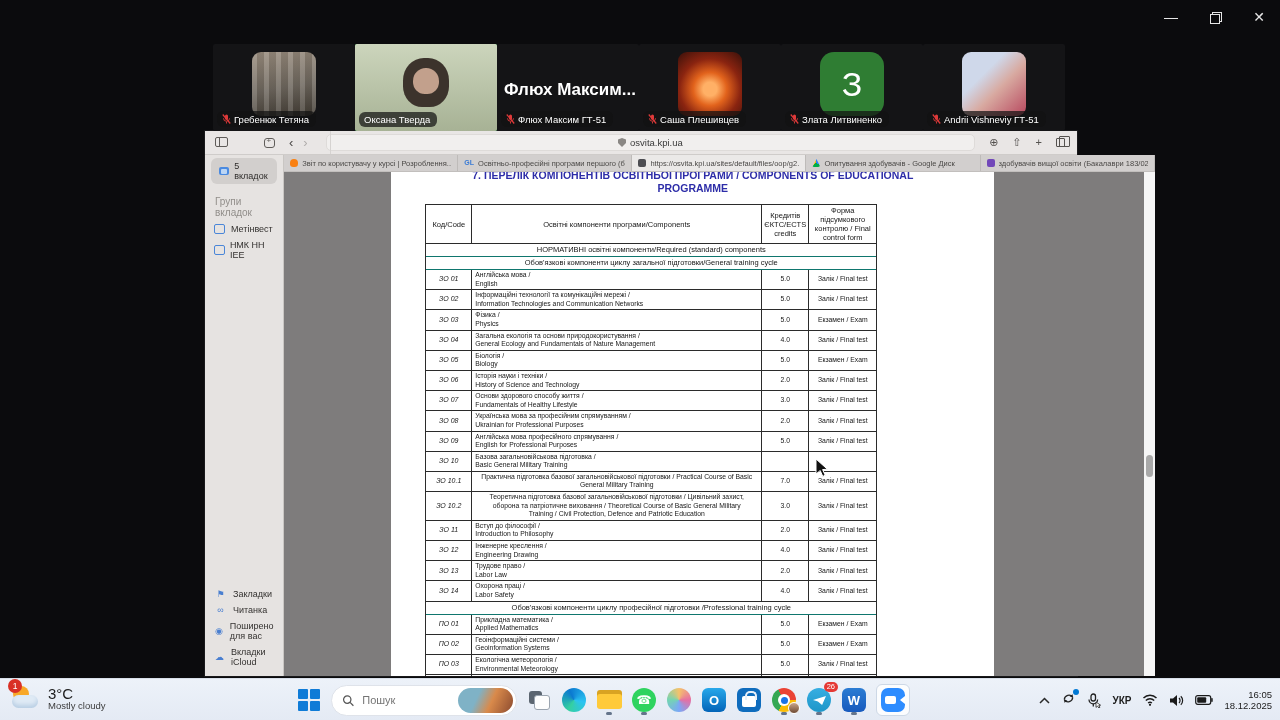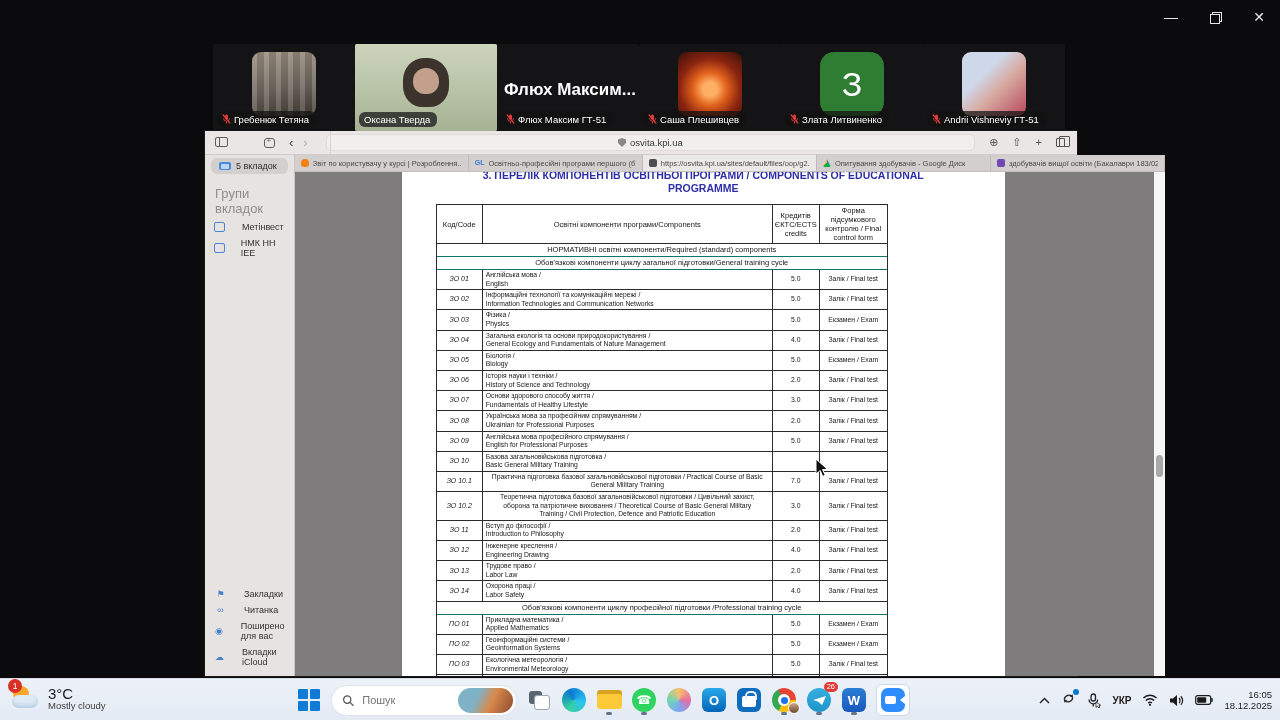--- a/index.html
+++ b/index.html
@@ -50,22 +50,22 @@
   .tb-right .tb-icon{margin:0;font-size:11px;color:#55524f;}
   .tabs-glyph{display:inline-block;width:9px;height:9px;border:1.2px solid #55524f;position:relative;border-radius:1px;}
   .tabs-glyph::before{content:"";position:absolute;left:2px;top:-3px;width:9px;height:9px;border:1.2px solid #55524f;border-radius:1px;}
 
   .bw-body{display:flex;height:521px;}
   .bw-sidebar{position:relative;width:125px;background:#e6e3e1;border-right:1px solid #c9c6c3;padding-top:2px;}
   .sb-pill{display:flex;align-items:center;gap:5px;margin:1px 6px;background:#d2cfcd;border-radius:6px;padding:3px 8px;}
   .sb-pill-icon{width:12px;height:8px;background:#4a8ae0;border-radius:2px;position:relative;}
   .sb-pill-icon::after{content:"";position:absolute;left:2px;top:1.5px;right:2px;bottom:1.5px;background:#bcd6f5;border-radius:1px;}
   .sb-pill span{font-size:9px;color:#2e2c2a;}
-  .sb-label{margin:12px 10px 3px;font-size:13px;color:#918e8a;}
-  .sb-item{display:flex;align-items:center;gap:18px;padding:3px 10px;}
+  .sb-label{margin:12px 10px 3px;font-size:10px;color:#918e8a;}
+  .sb-item{display:flex;align-items:center;gap:7px;padding:3px 10px;}
   .sb-item span.txt{font-size:9px;color:#33312f;}
   .grp-icon{width:9px;height:8px;border:1.2px solid #4a86d8;border-radius:2px;position:relative;}
   .grp-icon::before{content:"";position:absolute;left:-2.5px;top:-2.5px;width:9px;height:8px;border:1.2px solid #4a86d8;border-radius:2px;background:#e6e3e1;}
   .sb-bottom{position:absolute;left:0;right:0;bottom:6px;}
   .sb-bicon{font-size:9px;color:#4a7fd0;width:11px;text-align:center;line-height:1;}
 
   .bw-right{flex:1;display:flex;flex-direction:column;}
   .bw-tabbar{height:17px;background:#d2cfce;display:flex;border-bottom:1px solid #c2bfbd;}
   .btab{flex:1;display:flex;align-items:center;gap:4px;padding:0 6px;border-right:1px solid #bebbb9;overflow:hidden;background:#d2cfce;}
   .btab.active{background:#ebe9e8;}
@@ -331,21 +331,21 @@
           </div>
 
           <div class="btab">
             <span class="tabicon ico-sheet"></span>
             <span class="t">здобувачів вищої освіти (Бакалаври 183/02...</span>
           </div>
         </div>
       <div class="bw-content">
         <div class="pdf-page">
           <div class="doc-title">
-            <div>3. ПЕРЕЛІК КОМПОНЕНТІВ ОСВІТНЬОЇ ПРОГРАМИ / COMPONENTS OF EDUCATIONAL</div>
+            <div>7. ПЕРЕЛІК КОМПОНЕНТІВ ОСВІТНЬОЇ ПРОГРАМИ / COMPONENTS OF EDUCATIONAL</div>
             <div>PROGRAMME</div>
           </div>
           <div class="ptable">
             <div class="hdr-row">
               <div>Код/Code</div>
               <div>Освітні компоненти програми/Components</div>
               <div>Кредитів ЄКТС/ECTS credits</div>
               <div>Форма підсумкового контролю / Final control form</div>
             </div>
             <div>

